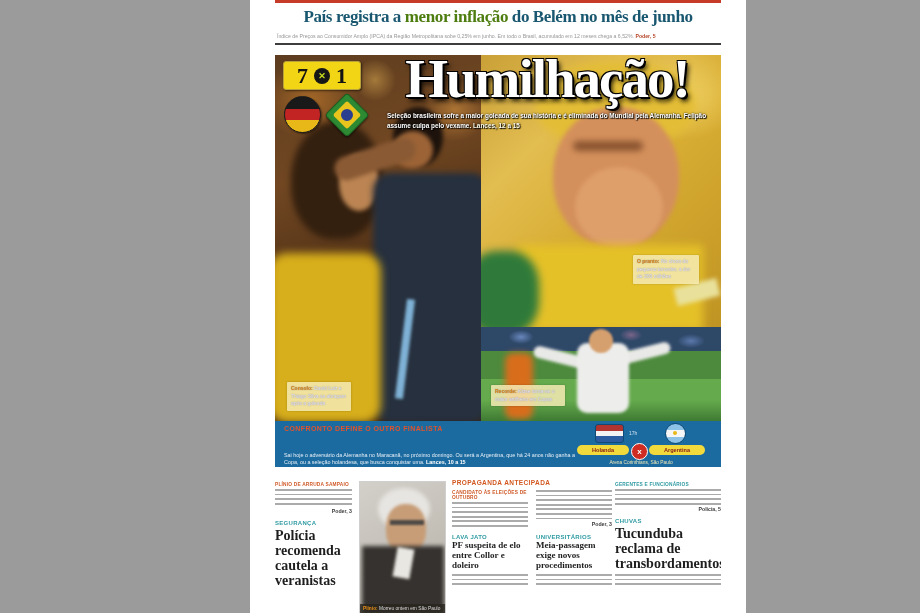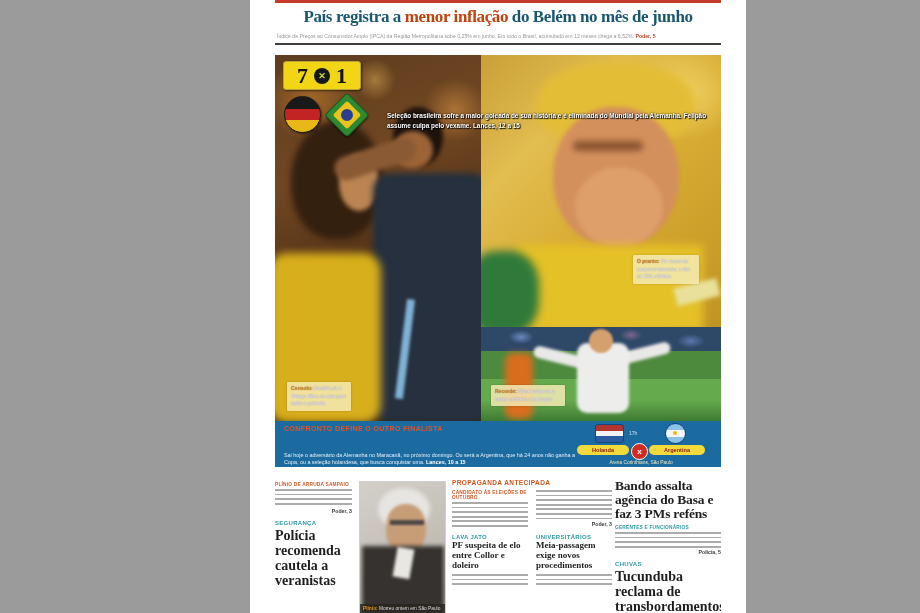--- a/index.html
+++ b/index.html
@@ -7,21 +7,21 @@
   .graybar{position:absolute;top:0;height:613px;background:#9b9b9b;}
   .graybar.left{left:0;width:250px;}
   .graybar.right{left:746px;width:174px;}
   .sheet{position:absolute;left:250px;top:0;width:496px;height:613px;background:#ffffff;}
   .content{position:absolute;left:25px;top:0;width:446px;height:613px;}
   .abs{position:absolute;}
 
   
   .rule-red{left:0;top:0;width:446px;height:3px;background:#c63b28;}
   .top-headline{left:0;top:7px;width:446px;text-align:center;font-weight:bold;font-size:17px;color:#18576f;letter-spacing:-0.4px;white-space:nowrap;}
-  .top-headline .hl{color:#c2410c;}
+  .top-headline .hl{color:#4d7c0f;}
   .top-sub{left:2px;top:33px;width:442px;font-family:"Liberation Sans",sans-serif;font-size:5.2px;color:#979797;white-space:nowrap;overflow:hidden;}
   .top-sub .ref{color:#b5452a;font-weight:bold;}
   .rule-dark{left:0;top:43px;width:446px;height:2px;background:#3d3d3d;}
 
   
   .hero{left:0;top:55px;width:446px;height:366px;background:#3a2415;overflow:hidden;}
   .ph{position:absolute;overflow:hidden;}
   .ph-left{left:0;top:0;width:206px;height:366px;
     background:
       radial-gradient(70px 55px at 35px 45px, rgba(215,135,45,.55), transparent 70%),
@@ -179,20 +179,21 @@
           <span class="score-num">7</span>
           <span class="score-x">✕</span>
           <span class="score-num">1</span>
         </div>
         <div class="abs flag-de"></div>
         <div class="abs flag-br">
             <span class="br-y"></span>
             <span class="br-b"></span>
           </div>
 
+        <div class="abs main-head">Humilhação!</div>
         <div class="abs deck"><span>Seleção brasileira sofre a maior goleada de sua história e é eliminada do Mundial pela Alemanha. Felipão assume culpa pelo vexame.</span> <span class="ref">Lances, 12 a 15</span></div>
 
         <div class="cap cap-boy"><span class="lead">O pranto:</span> <span>No choro do pequeno torcedor, a dor de 200 milhões</span></div>
         <div class="cap cap-left"><span class="lead">Consolo:</span> <span>David Luiz e Thiago Silva se abraçam após a goleada</span></div>
         <div class="cap cap-right"><span class="lead">Recorde:</span> <span>Klose torna-se o maior artilheiro em Copas</span></div>
       </div>
 
       <div class="abs band">
         <div class="abs band-kicker">CONFRONTO DEFINE O OUTRO FINALISTA</div>
         <div class="abs band-body"><span>Sai hoje o adversário da Alemanha no Maracanã, no próximo domingo. Ou será a Argentina, que há 24 anos não ganha a Copa, ou a seleção holandesa, que busca conquistar uma.</span> <span class="ref">Lances, 10 a 15</span></div>
@@ -247,21 +248,20 @@
             </div>
             <div class="subart">
               <div class="kicker-teal">UNIVERSITÁRIOS</div>
               <div class="h-serif head3">Meia-passagem exige novos procedimentos</div>
               <div class="lines" style="height:14px;margin-top:3px;"></div>
             </div>
           </div>
         </div>
 
         <div class="col c4">
-          <div class="h-serif c4-head">Bando assalta agência do Basa e faz 3 PMs reféns</div>
           <div class="sub-teal">GERENTES E FUNCIONÁRIOS</div>
           <div class="lines" style="height:16px;margin-top:2px;"></div>
           <div class="ref-line">Polícia, 5</div>
           <div class="kicker-teal">CHUVAS</div>
           <div class="h-serif head2">Tucunduba reclama de transbordamentos</div>
           <div class="lines" style="height:14px;margin-top:3px;"></div>
         </div>
 
       </div>
     </div>

